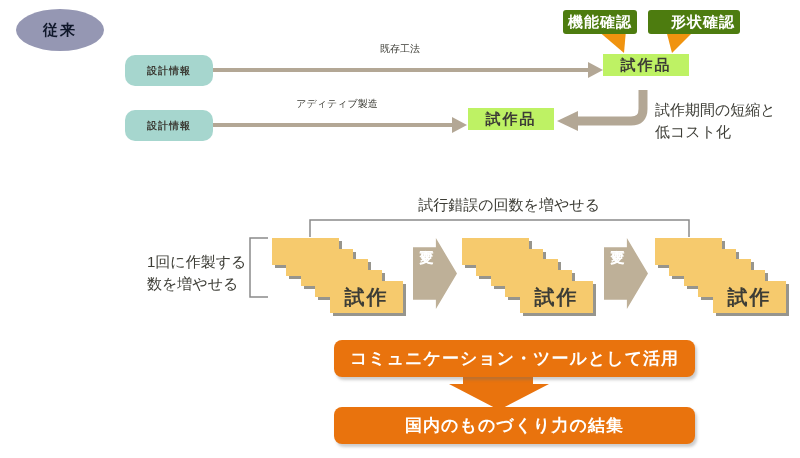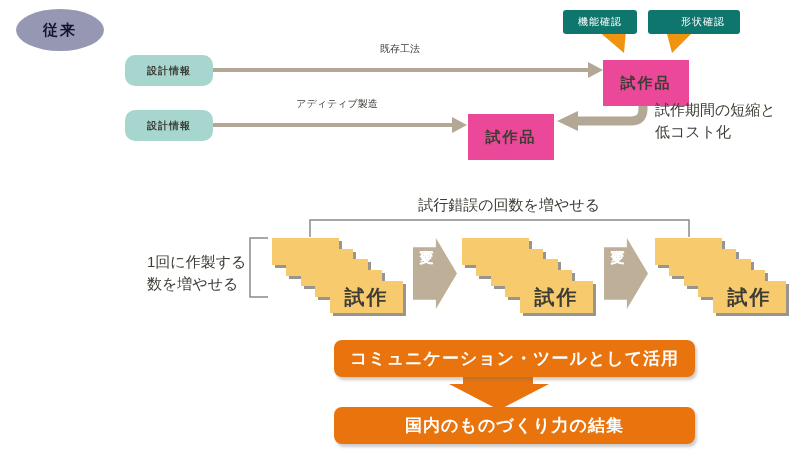--- a/index.html
+++ b/index.html
@@ -14,27 +14,27 @@
     color:#0f172a;font-weight:bold;font-size:15px;letter-spacing:2px;
   }
   .ellipse.conv{left:16px;top:9px;width:88px;height:42px;background:#9597b3;}
   .ellipse.fut{left:16px;top:204px;width:88px;height:44px;background:#beb098;}
   .teal-box{
     width:88px;height:31px;background:#a6d6ce;border-radius:10px;
     font-weight:bold;font-size:10px;letter-spacing:1px;
     display:flex;align-items:center;justify-content:center;
   }
   .proto-box{
-    width:86px;height:46px;background:#ec4899;
+    width:86px;height:22px;background:#bef264;
     font-weight:bold;font-size:15px;letter-spacing:2px;
-    display:flex;align-items:center;justify-content:center;margin-top:6px;
+    display:flex;align-items:center;justify-content:center;
   }
   .bubble{
-    width:74px;height:24px;background:#0f766e;border-radius:3px;color:#fff;
-    font-weight:normal;font-size:10px;letter-spacing:1px;
+    width:74px;height:24px;background:#4d7c0f;border-radius:3px;color:#fff;
+    font-weight:bold;font-size:15px;letter-spacing:1px;
     display:flex;align-items:center;justify-content:center;
   }
   .lbl{font-size:10px;text-align:center;}
   .note{font-size:15px;line-height:22px;}
   .stack{width:131px;height:75px;}
   .card{
     position:absolute;width:67px;height:27px;background:#f6ca6d;
     box-shadow:3px 3px 0 rgba(125,122,112,.8);
   }
   .card.p0{left:0;top:0;}

